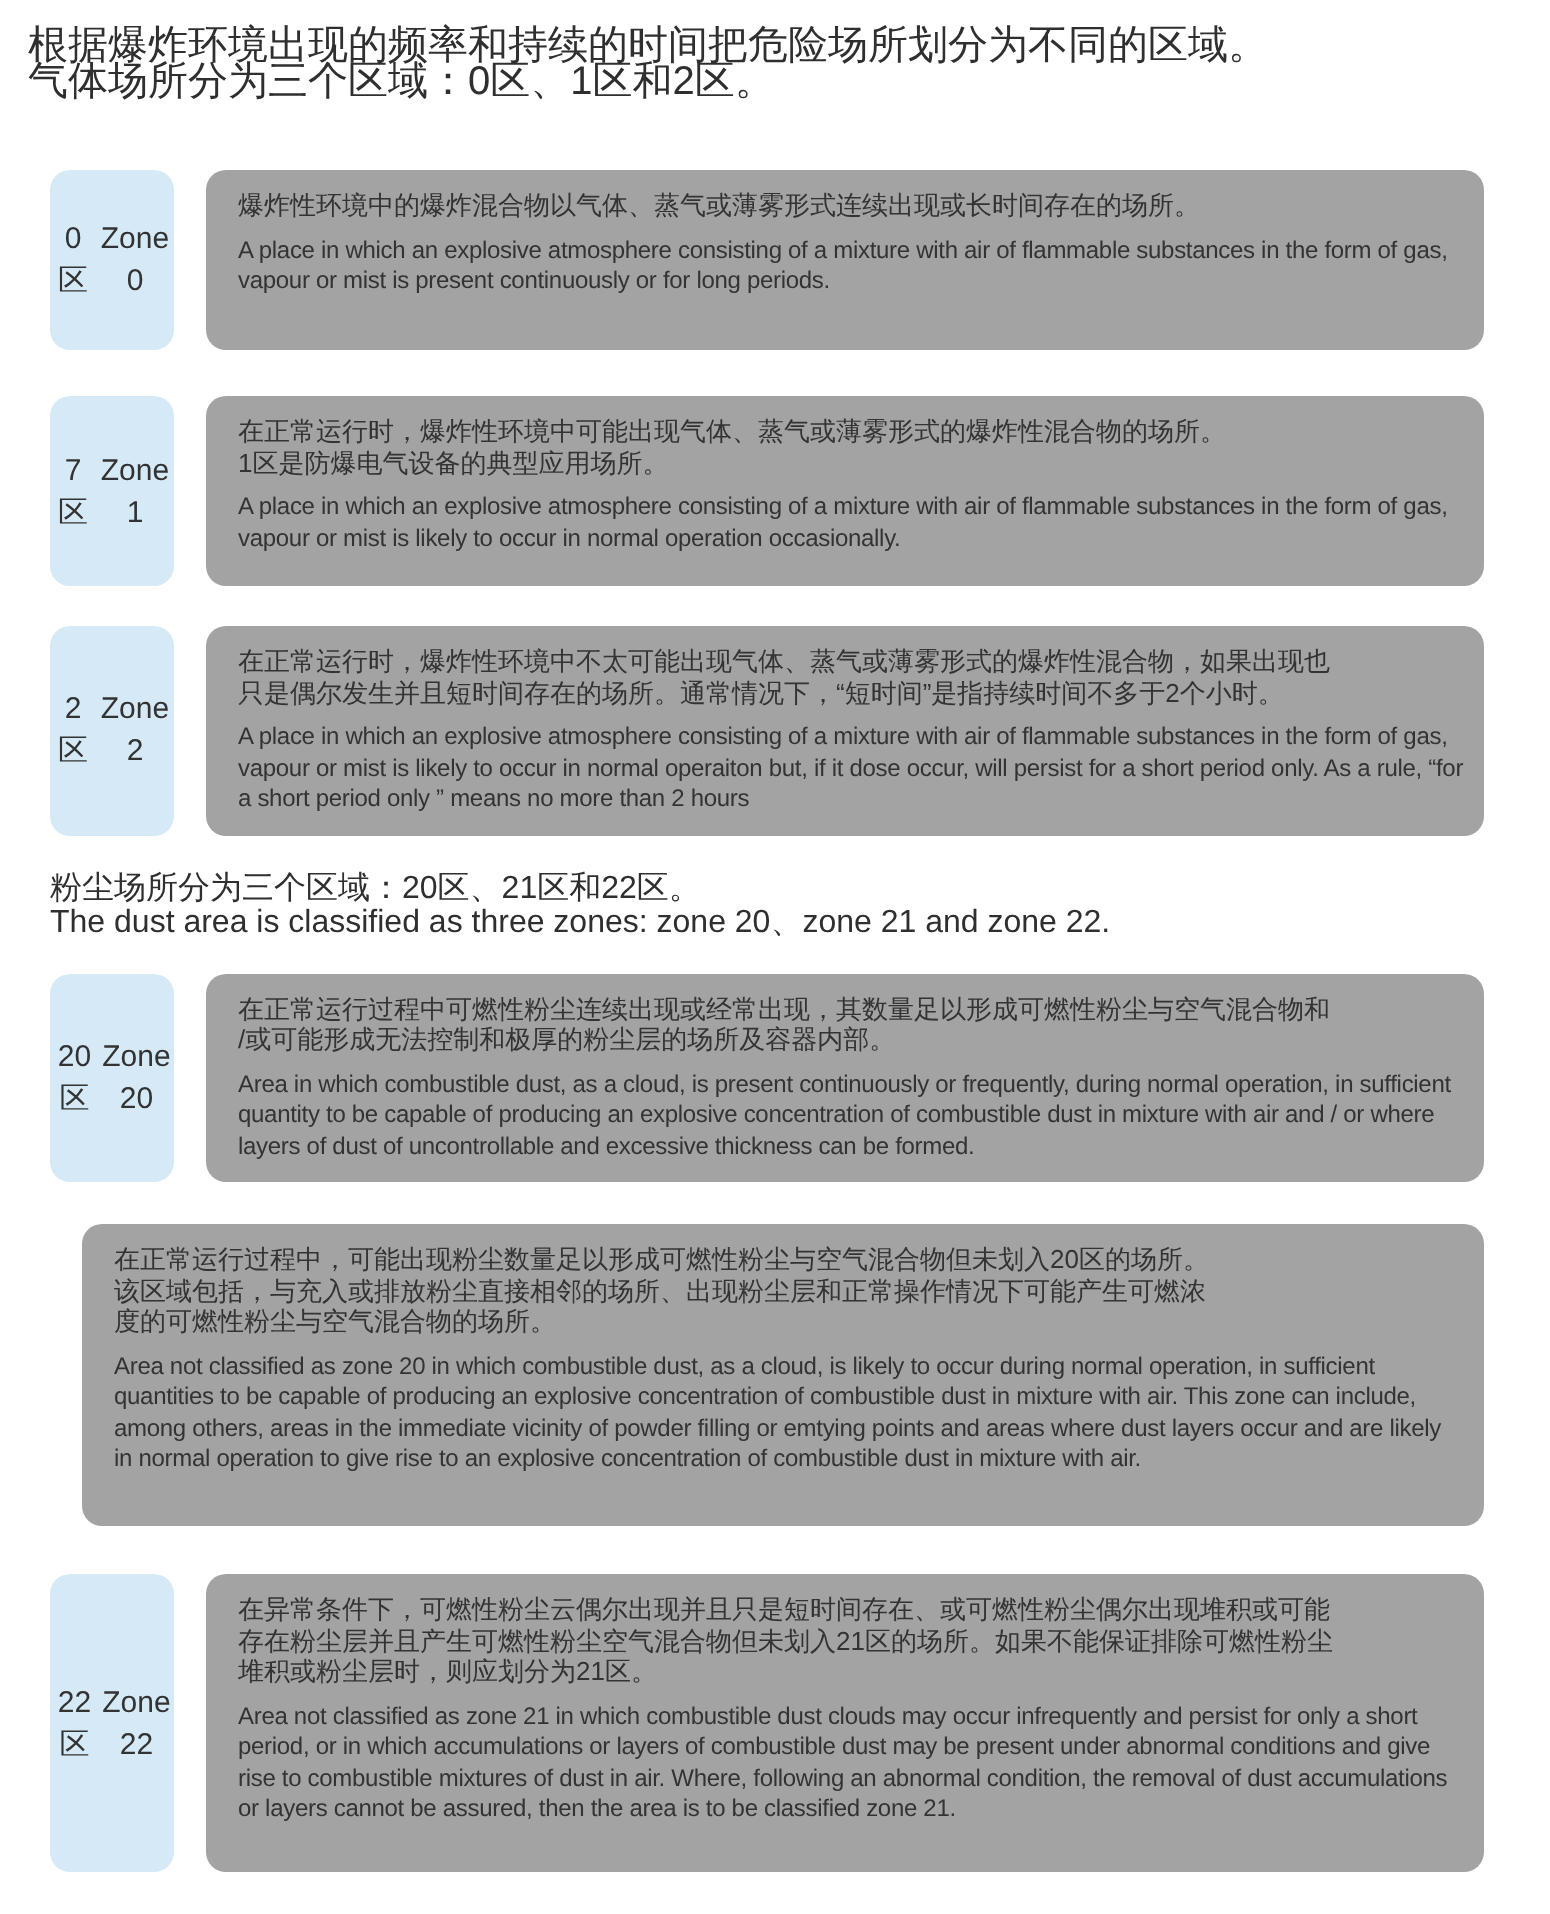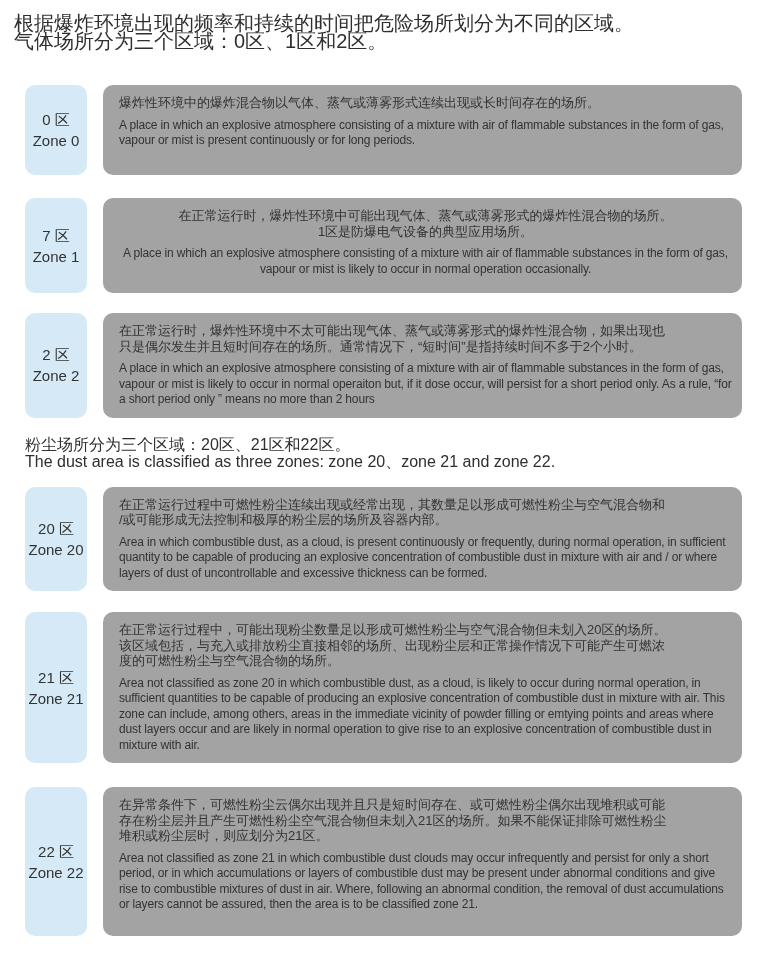--- a/index.html
+++ b/index.html
@@ -29,21 +29,20 @@
     display: flex;
     margin-left: 25px;
     width: 717px;
     box-sizing: border-box;
   }
   .zone-label {
     flex: 0 0 62px;
     background: #d5eaf6;
     border-radius: 10px;
     display: flex;
-    flex-direction: column;
     justify-content: center;
     align-items: center;
     font-size: 15px;
     line-height: 21px;
     color: #333333;
     text-align: center;
   }
   .zone-content {
     margin-left: 16px;
     flex: 1 1 auto;
@@ -60,21 +59,21 @@
   }
   .en-text {
     font-size: 12px;
     line-height: 15.5px;
     letter-spacing: -0.15px;
     margin-top: 7px;
     color: #333333;
   }
   
   .r0 { margin-top: 35px; } .r0 .zone-box { min-height: 90px; }
-  .r1 { margin-top: 23px; } .r1 .zone-box { min-height: 95px; text-align: center; }
+  .r1 { margin-top: 23px; } .r1 .zone-box { min-height: 95px; }
   .r2 { margin-top: 20px; } .r2 .zone-box { min-height: 97px; }
   .r3 { margin-top: 17px; } .r3 .zone-box { min-height: 100px; }
   .r4 { margin-top: 21px; } .r4 .zone-box { min-height: 151px; }
   .r5 { margin-top: 24px; margin-bottom: 35px; } .r5 .zone-box { min-height: 149px; }
 </style>
 </head>
 <body>
 
 <div class="page-heading">
   <div>根据爆炸环境出现的频率和持续的时间把危险场所划分为不同的区域。</div>
@@ -127,24 +126,20 @@
     <div>Zone 20</div>
   </div>
   <div class="zone-content zone-box">
     <div class="zh-text">在正常运行过程中可燃性粉尘连续出现或经常出现，其数量足以形成可燃性粉尘与空气混合物和
 /或可能形成无法控制和极厚的粉尘层的场所及容器内部。</div>
     <div class="en-text">Area in which combustible dust, as a cloud, is present continuously or frequently, during normal operation, in sufficient quantity to be capable of producing an explosive concentration of combustible dust in mixture with air and / or where layers of dust of uncontrollable and excessive thickness can be formed.</div>
   </div>
 </div>
 
 <div class="zone-row r4">
-  <div class="zone-label zone-box">
-    <div>21 区</div>
-    <div>Zone 21</div>
-  </div>
   <div class="zone-content zone-box">
     <div class="zh-text">在正常运行过程中，可能出现粉尘数量足以形成可燃性粉尘与空气混合物但未划入20区的场所。
 该区域包括，与充入或排放粉尘直接相邻的场所、出现粉尘层和正常操作情况下可能产生可燃浓
 度的可燃性粉尘与空气混合物的场所。</div>
     <div class="en-text">Area not classified as zone 20 in which combustible dust, as a cloud, is likely to occur during normal operation, in sufficient quantities to be capable of producing an explosive concentration of combustible dust in mixture with air. This zone can include, among others, areas in the immediate vicinity of powder filling or emtying points and areas where dust layers occur and are likely in normal operation to give rise to an explosive concentration of combustible dust in mixture with air.</div>
   </div>
 </div>
 
 <div class="zone-row r5">
   <div class="zone-label zone-box">

